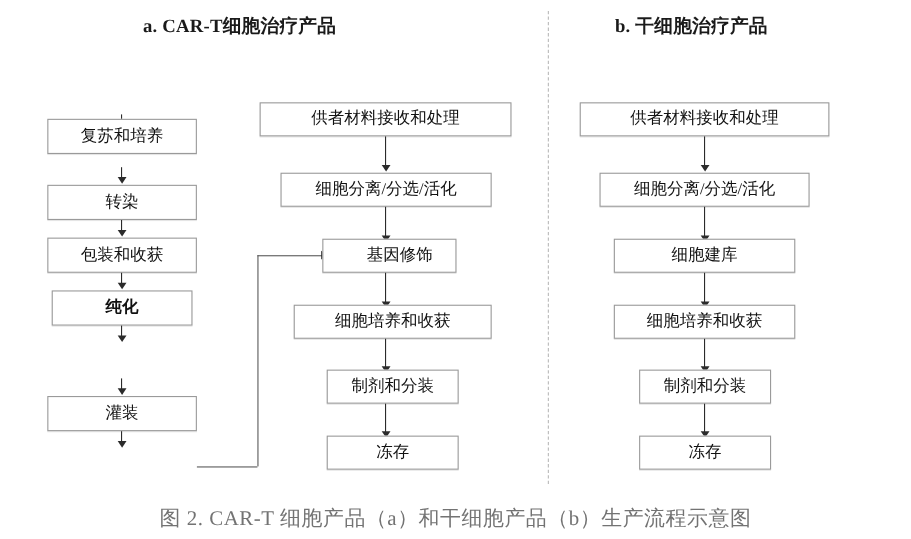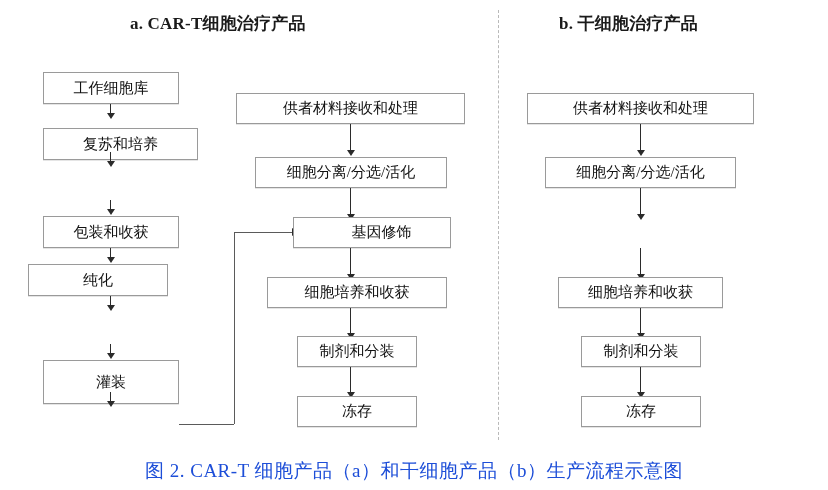--- a/index.html
+++ b/index.html
@@ -91,77 +91,77 @@
 
   
   #caption {
     position: absolute;
     left: 0;
     top: 458px;
     width: 828px;
     text-align: center;
     font-family: "Liberation Serif", "DejaVu Serif", serif;
     font-size: 19px;
-    color: #1d4ed8;
+    color: #737373;
     letter-spacing: 0.5px;
     white-space: nowrap;
   }
 </style>
 </head>
 <body>
 
 <div id="page">
 
   <div class="panel-title" id="title-b">b. 干细胞治疗产品</div>
 
   <div class="panel-title" id="title-a">a. CAR-T细胞治疗产品</div>
 
   <div id="divider"></div>
 
-  <div class="node" style="left:43px;  top:72px;  width:136px; height:32px;">工作细胞库</div>
   <div class="vline" style="left:110px; top:104px; height:11px;"></div>
   <div class="arrow-down" style="left:107px; top:113px;"></div>
 
-  <div class="node" style="left:43px;  top:128px; width:155px; height:32px;">复苏和培养</div>
+  <div class="node" style="left:43px;  top:108px; width:136px; height:32px;">复苏和培养</div>
   <div class="vline" style="left:110px; top:152px; height:11px;"></div>
   <div class="arrow-down" style="left:107px; top:161px;"></div>
 
+  <div class="node" style="left:43px;  top:168px; width:136px; height:32px;">转染</div>
   <div class="vline" style="left:110px; top:200px; height:11px;"></div>
   <div class="arrow-down" style="left:107px; top:209px;"></div>
 
   <div class="node" style="left:43px;  top:216px; width:136px; height:32px;">包装和收获</div>
   <div class="vline" style="left:110px; top:248px; height:11px;"></div>
   <div class="arrow-down" style="left:107px; top:257px;"></div>
 
-  <div class="node" style="left:28px;  top:264px; width:140px; height:32px;">纯化</div>
+  <div class="node" style="left:47px;  top:264px; width:128px; height:32px;font-weight:bold;">纯化</div>
   <div class="vline" style="left:110px; top:296px; height:11px;"></div>
   <div class="arrow-down" style="left:107px; top:305px;"></div>
 
   <div class="vline" style="left:110px; top:344px; height:11px;"></div>
   <div class="arrow-down" style="left:107px; top:353px;"></div>
 
-  <div class="node" style="left:43px;  top:360px; width:136px; height:44px;">灌装</div>
+  <div class="node" style="left:43px;  top:360px; width:136px; height:32px;">灌装</div>
   <div class="vline" style="left:110px; top:392px; height:11px;"></div>
   <div class="arrow-down" style="left:107px; top:401px;"></div>
 
 
   <div class="hline" style="left:179px; top:424px; width:55px;"></div>
   <div class="vline-thin" style="left:234px; top:232px; height:192px;"></div>
   <div class="hline" style="left:234px; top:232px; width:59px;"></div>
   <div class="arrow-right" style="left:292px; top:228px;"></div>
 
   <div class="node" style="left:236px; top:93px;  width:229px; height:31px;">供者材料接收和处理</div>
   <div class="vline" style="left:350px; top:124px; height:28px;"></div>
   <div class="arrow-down" style="left:347px; top:150px;"></div>
 
   <div class="node" style="left:255px; top:157px; width:192px; height:31px;">细胞分离/分选/活化</div>
   <div class="vline" style="left:350px; top:188px; height:28px;"></div>
   <div class="arrow-down" style="left:347px; top:214px;"></div>
 
-  <div class="node" style="left:293px; top:217px; width:158px; height:31px;padding-left:19px;">基因修饰</div>
+  <div class="node" style="left:293px; top:217px; width:122px; height:31px;padding-left:19px;">基因修饰</div>
   <div class="vline" style="left:350px; top:248px; height:28px;"></div>
   <div class="arrow-down" style="left:347px; top:274px;"></div>
 
   <div class="node" style="left:267px; top:277px; width:180px; height:31px;">细胞培养和收获</div>
   <div class="vline" style="left:350px; top:308px; height:27px;"></div>
   <div class="arrow-down" style="left:347px; top:333px;"></div>
 
   <div class="node" style="left:297px; top:336px; width:120px; height:31px;">制剂和分装</div>
   <div class="vline" style="left:350px; top:367px; height:27px;"></div>
   <div class="arrow-down" style="left:347px; top:392px;"></div>
@@ -169,20 +169,21 @@
   <div class="node" style="left:297px; top:396px; width:120px; height:31px;">冻存</div>
 
   <div class="node" style="left:527px; top:93px;  width:227px; height:31px;">供者材料接收和处理</div>
   <div class="vline" style="left:640px; top:124px; height:28px;"></div>
   <div class="arrow-down" style="left:637px; top:150px;"></div>
 
   <div class="node" style="left:545px; top:157px; width:191px; height:31px;">细胞分离/分选/活化</div>
   <div class="vline" style="left:640px; top:188px; height:28px;"></div>
   <div class="arrow-down" style="left:637px; top:214px;"></div>
 
+  <div class="node" style="left:558px; top:217px; width:165px; height:31px;">细胞建库</div>
   <div class="vline" style="left:640px; top:248px; height:28px;"></div>
   <div class="arrow-down" style="left:637px; top:274px;"></div>
 
   <div class="node" style="left:558px; top:277px; width:165px; height:31px;">细胞培养和收获</div>
   <div class="vline" style="left:640px; top:308px; height:27px;"></div>
   <div class="arrow-down" style="left:637px; top:333px;"></div>
 
   <div class="node" style="left:581px; top:336px; width:120px; height:31px;">制剂和分装</div>
   <div class="vline" style="left:640px; top:367px; height:27px;"></div>
   <div class="arrow-down" style="left:637px; top:392px;"></div>

